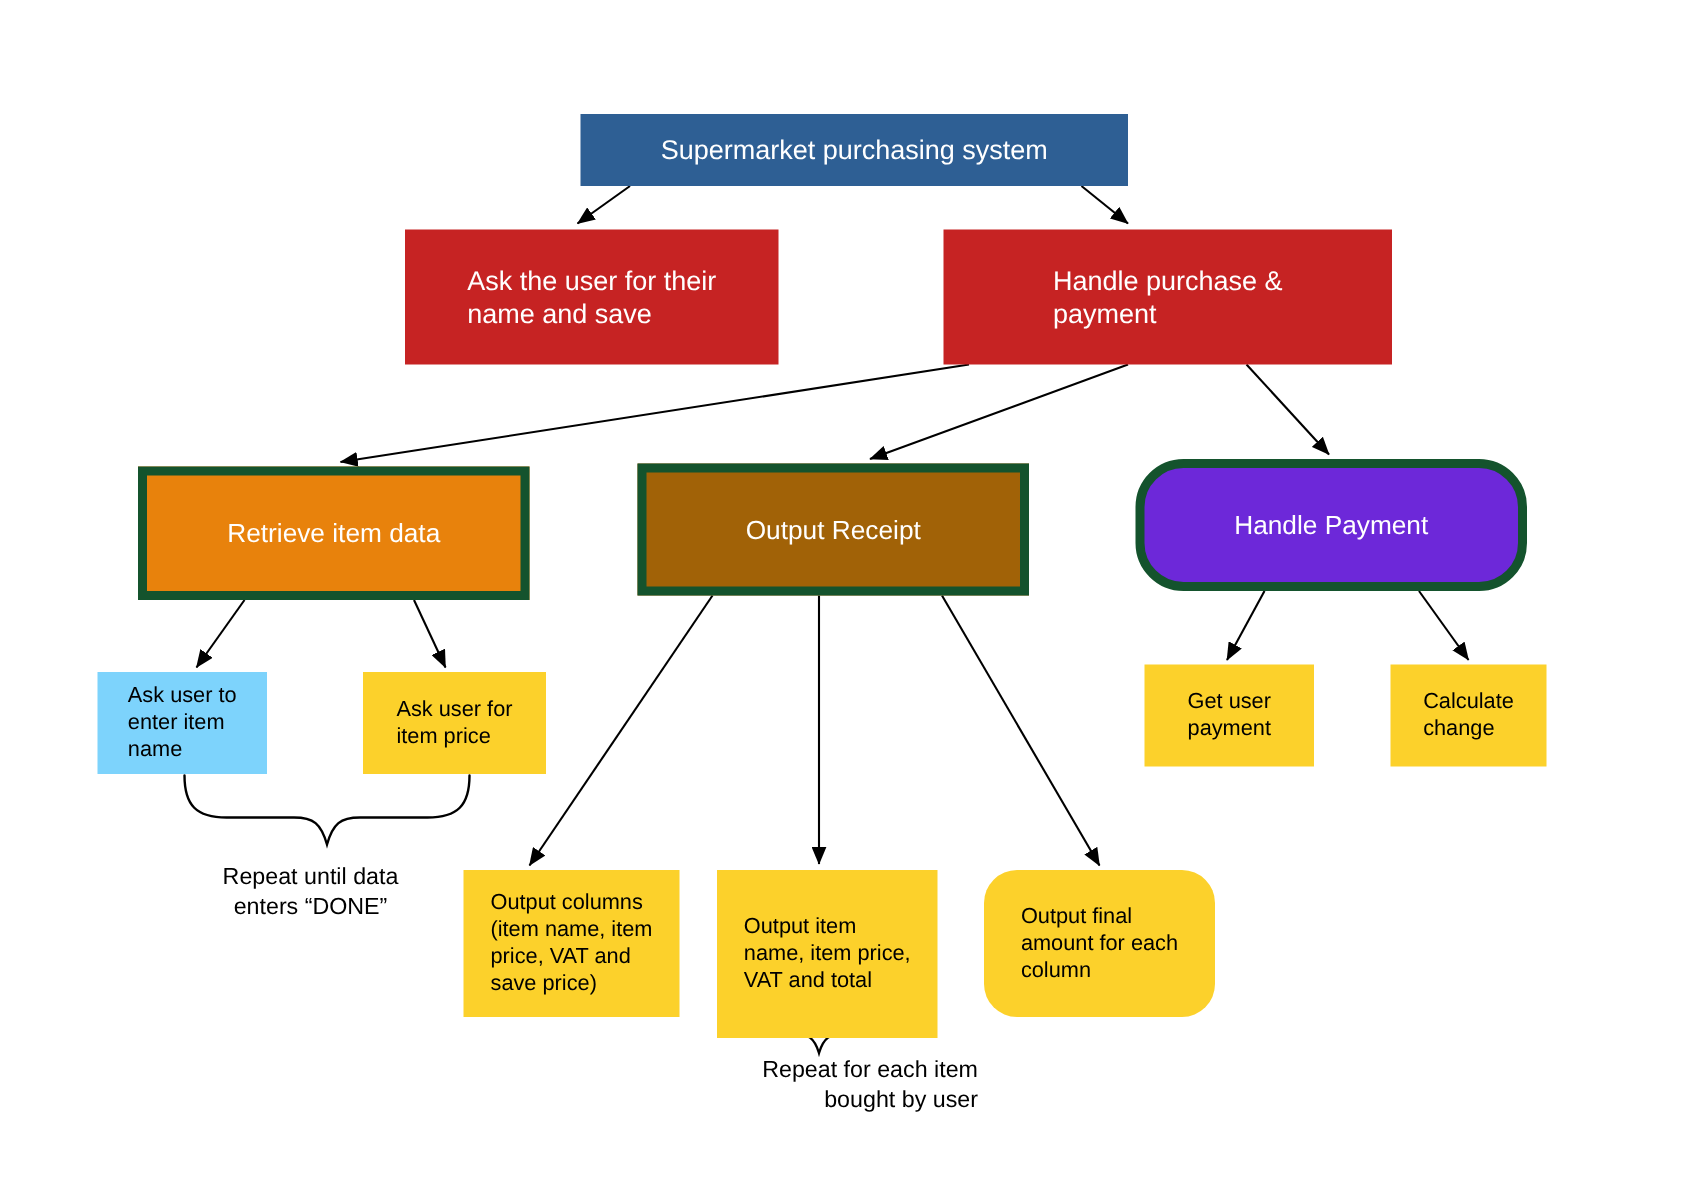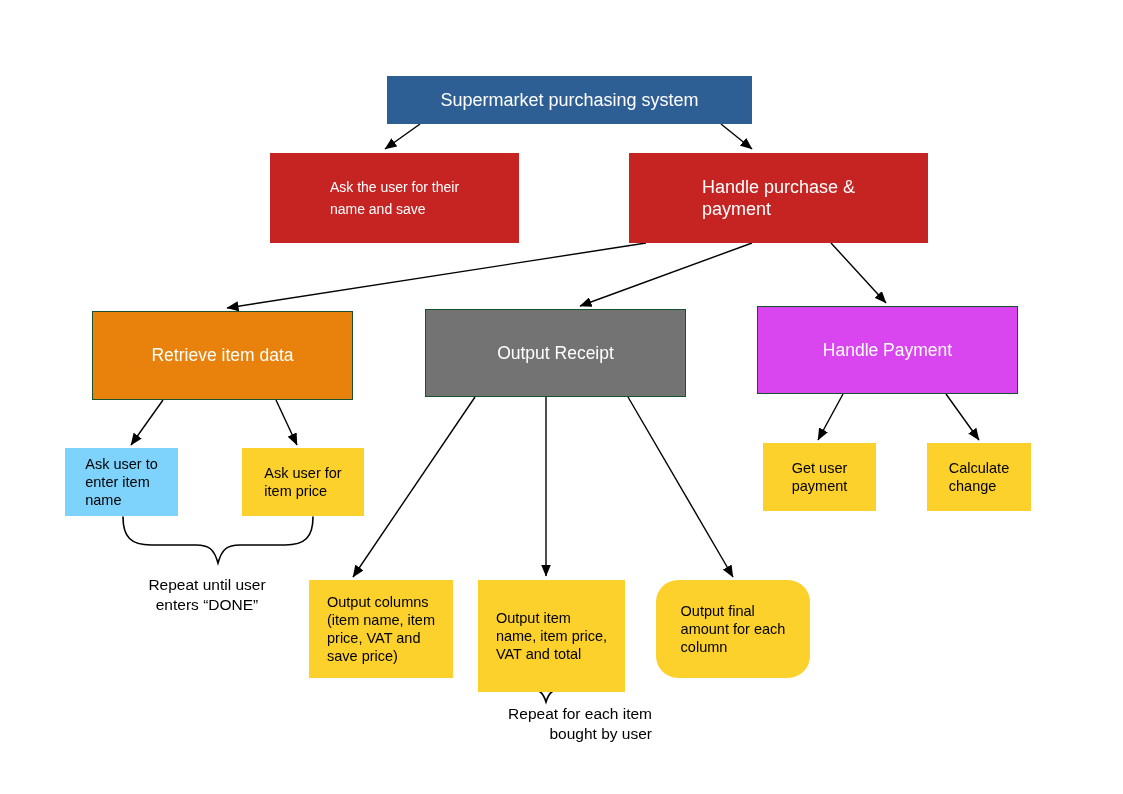--- a/index.html
+++ b/index.html
@@ -16,24 +16,24 @@
     display:flex;
     align-items:center;
     justify-content:center;
     text-align:left;
     box-sizing:border-box;
   }
   .label{white-space:pre-line;}
   
   .n-root{left:387px;top:76px;width:365px;height:48px;color:#ffffff;font-size:18px;line-height:22px;}
   
-  .n-askname{left:270px;top:153px;width:249px;height:90px;color:#ffffff;font-size:14px;line-height:22px;}
+  .n-askname{left:270px;top:153px;width:249px;height:90px;color:#ffffff;font-size:18px;line-height:22px;}
   .n-purchase{left:629px;top:153px;width:299px;height:90px;color:#ffffff;font-size:18px;line-height:22px;}
   
-  .orange{color:#ffffff;font-size:17.5px;line-height:21px;border:1px solid #14532d;}
+  .orange{color:#ffffff;font-size:17.5px;line-height:21px;border:6px solid #14532d;}
   .n-retrieve{left:92px;top:311px;width:261px;height:89px;}
   .n-receipt{left:425px;top:309px;width:261px;height:88px;}
   .n-payment{left:757px;top:306px;width:261px;height:88px;}
   
   .yellow{color:#000000;font-size:14.5px;line-height:18px;}
   .n-itemname{left:65px;top:448px;width:113px;height:68px;}
   .n-itemprice{left:242px;top:448px;width:122px;height:68px;}
   .n-columns{left:309px;top:580px;width:144px;height:98px;}
   .n-itemline{left:478px;top:580px;width:147px;height:112px;}
   .n-finalamount{left:656px;top:580px;width:154px;height:98px;}
@@ -95,24 +95,24 @@
 name and save</span>
   </div>
   <div class="node n-purchase" style="background-color: rgb(198, 35, 35);">
     <span class="label">Handle purchase &amp;
 payment</span>
   </div>
 
   <div class="node orange n-retrieve" style="background-color: rgb(232, 130, 12);">
     <span class="label">Retrieve item data</span>
   </div>
-  <div class="node orange n-receipt" style="background-color: #737373;">
+  <div class="node orange n-receipt" style="background-color: #a16207;">
     <span class="label">Output Receipt</span>
   </div>
-  <div class="node orange n-payment" style="background-color: #d946ef;">
+  <div class="node orange n-payment" style="background-color: #6d28d9; border-radius: 32px;">
     <span class="label">Handle Payment</span>
   </div>
 
   <div class="node yellow n-itemname" style="background-color: #7dd3fc;">
     <span class="label">Ask user to
 enter item
 name</span>
   </div>
   <div class="node yellow n-itemprice" style="background-color: rgb(252, 209, 43);">
     <span class="label">Ask user for
@@ -137,21 +137,21 @@
   <div class="node yellow n-getpayment" style="background-color: rgb(252, 209, 43);">
     <span class="label">Get user
 payment</span>
   </div>
   <div class="node yellow n-calcchange" style="background-color: rgb(252, 209, 43);">
     <span class="label">Calculate
 change</span>
   </div>
 
   <div class="annotation a-repeatdone">
-    <span class="label">Repeat until user
+    <span class="label">Repeat until data
 enters “DONE”</span>
   </div>
   <div class="annotation a-repeatitems">
     <span class="label">Repeat for each item
 bought by user</span>
   </div>
 
 </div>
 
 </body></html>

